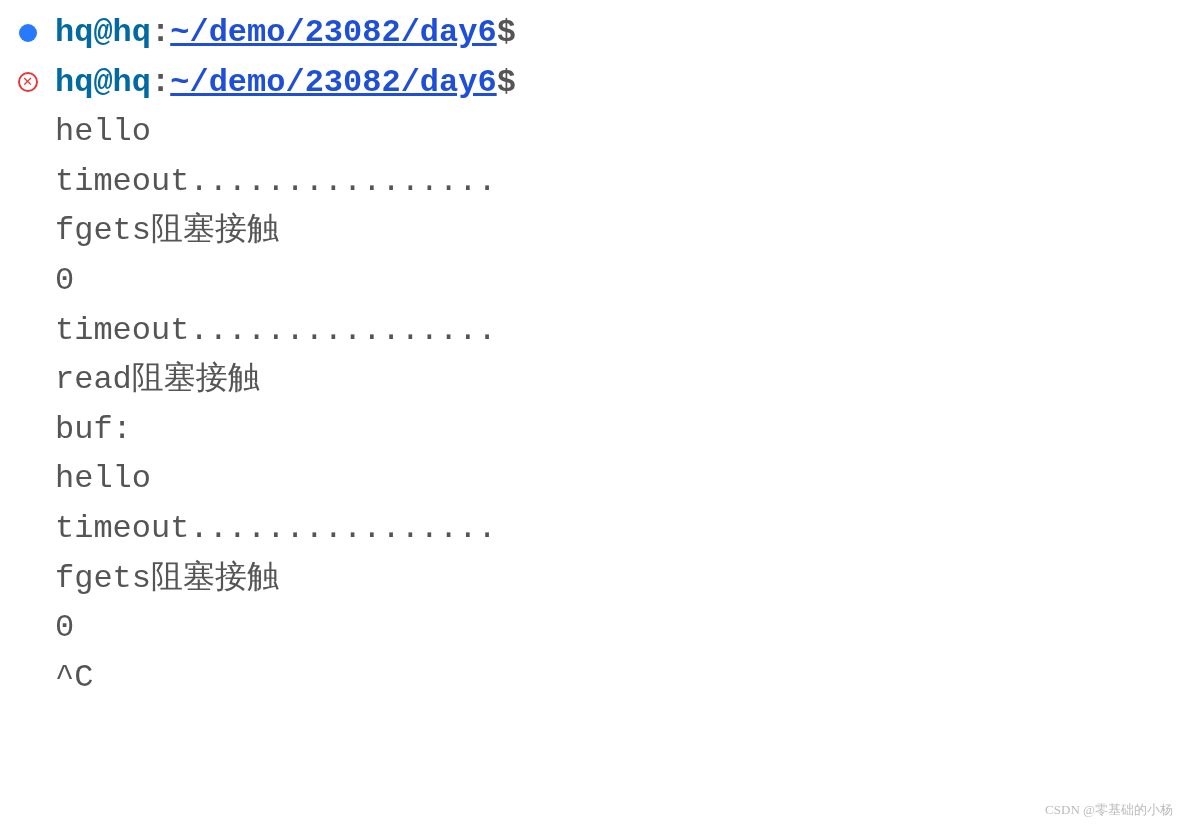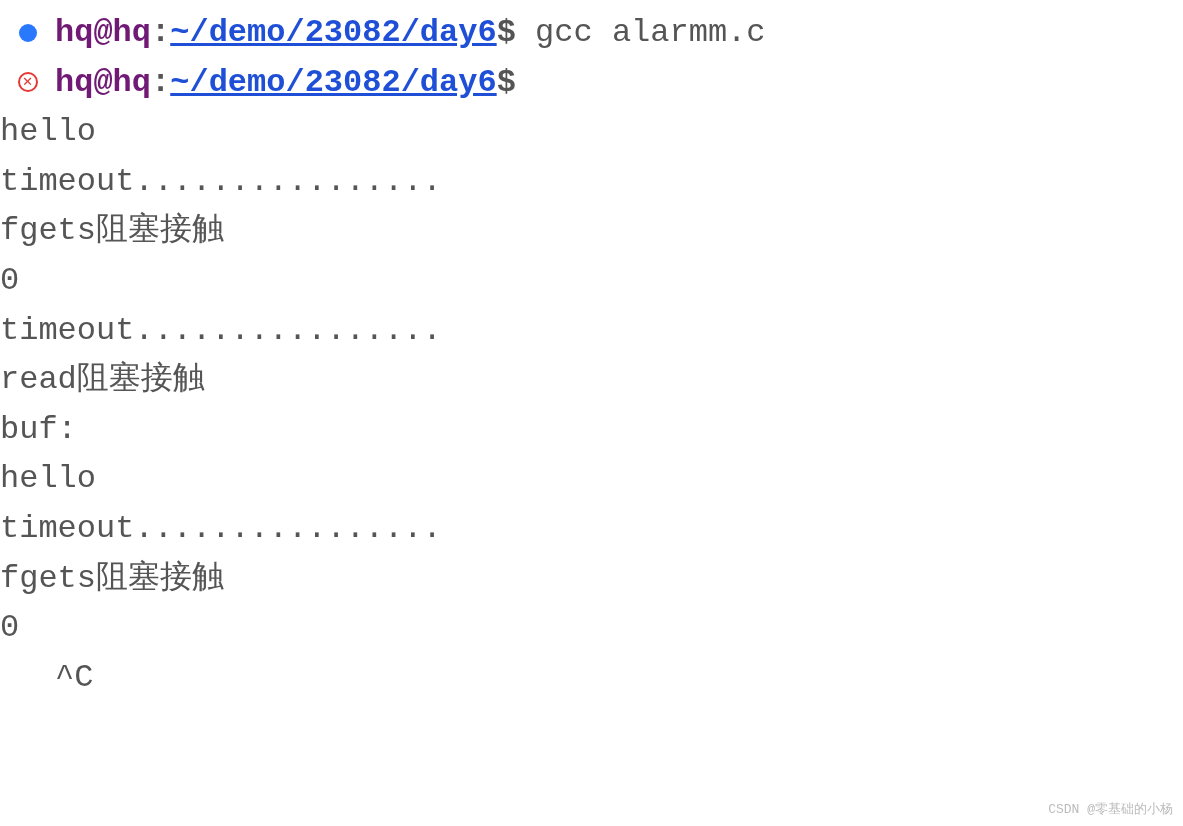--- a/index.html
+++ b/index.html
@@ -45,63 +45,64 @@
       border: 2.5px solid #e53935;
       display: inline-flex;
       align-items: center;
       justify-content: center;
       color: #e53935;
       font-size: 16px;
       font-weight: bold;
       line-height: 1;
     }
     .user-host {
-      color: #701a75;
+      color: #0369a1;
       font-weight: bold;
     }
     .colon {
       color: #555;
       font-weight: bold;
     }
     .path {
       color: #1e4fd6;
       font-weight: bold;
       text-decoration: underline;
     }
     .dollar {
       color: #555;
       font-weight: bold;
     }
     .cmd {
       color: #555;
     }
     .output {
       color: #555;
+      padding-left: 55px;
     }
     .watermark {
       position: absolute;
       bottom: 6px;
       right: 10px;
       font-size: 13px;
       color: #bbb;
-      font-family: Liberation Mono, monospace;
+      font-family: Liberation Serif, serif;
     }
     .partial {
       padding-left: 55px;
       color: #555;
     }
   </style>
 </head>
 <body>
 
 <div class="line">
   <span class="gutter">
     <span class="dot"></span>
   </span>
-  <span class="user-host">hq@hq</span><span class="colon">:</span><span class="path">~/demo/23082/day6</span><span class="dollar">$</span><span class="cmd"> gcc alarmm.c</span>
+  <span class="user-host">hq@hq</span><span class="colon">:</span><span class="path">~/demo/23082/day6</span><span class="dollar">$</span>
 </div>
 
 <div class="line">
   <span class="gutter">
     <span class="circle-x">✕</span>
   </span>
   <span class="user-host">hq@hq</span><span class="colon">:</span><span class="path">~/demo/23082/day6</span><span class="dollar">$</span>
 </div>
 
 <div class="output">hello</div>

